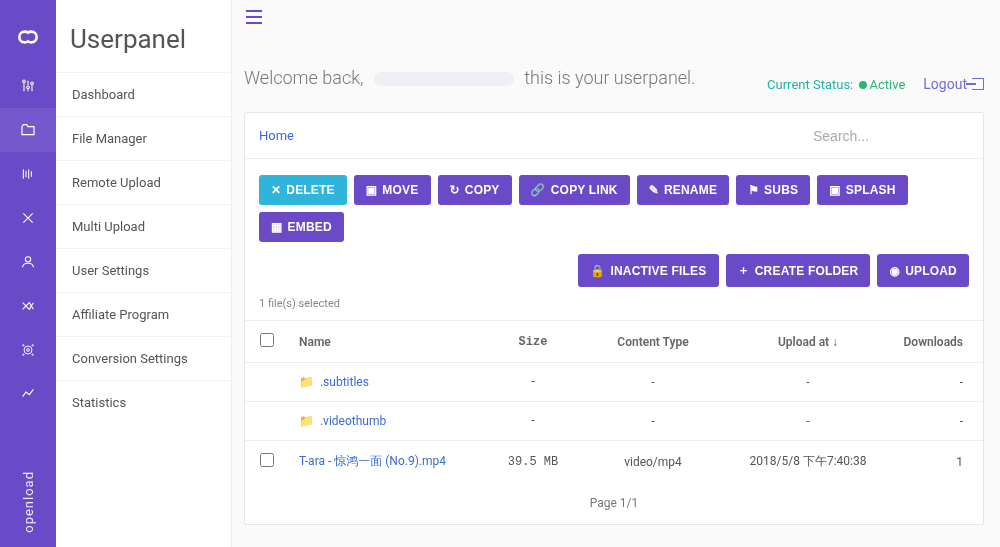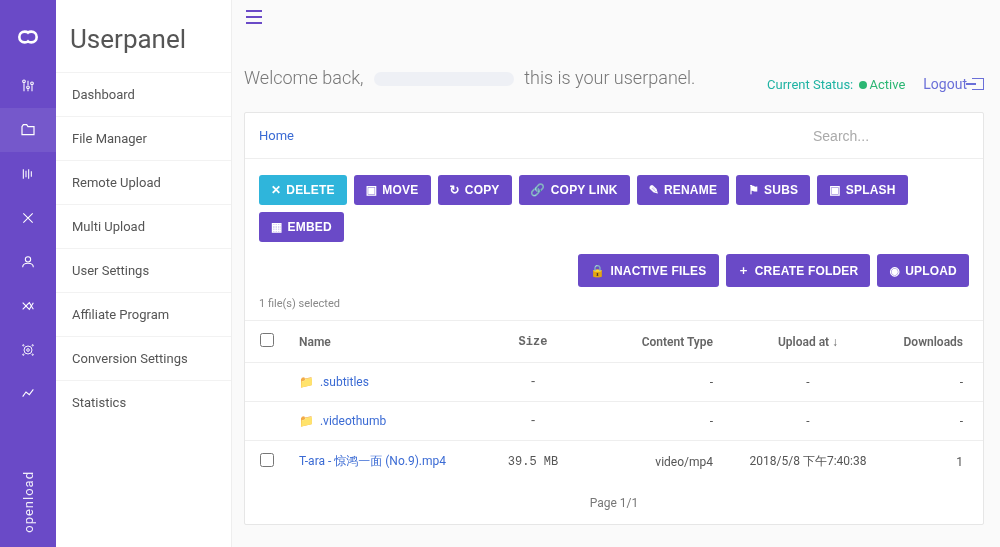--- a/index.html
+++ b/index.html
@@ -46,21 +46,21 @@
 .btn.lt { background: #2fb5db; }
 .btn .ic { font-size: 12px; }
 .secondbar { display: flex; justify-content: flex-end; gap: 7px; padding: 4px 14px 10px; }
 .selcount { padding: 0 14px 10px; font-size: 11px; color: #888; }
 
 .table { width: 100%; border-collapse: collapse; }
 .table th, .table td { padding: 12px 10px; text-align: left; font-size: 12px; color: #555; border-top: 1px solid #eee; }
 .table th { color: #666; font-weight: 600; font-size: 12px; }
 .table th:first-child, .table td:first-child { width: 44px; text-align: center; }
 .table th.size, .table td.size { width: 100px; text-align: center; font-family: Liberation Mono, monospace; }
-.table th.ct, .table td.ct { width: 140px; text-align: right; }
+.table th.ct, .table td.ct { width: 140px; text-align: center; }
 .table th.up, .table td.up { width: 170px; text-align: center; }
 .table th.dl, .table td.dl { width: 90px; text-align: right; padding-right: 20px; }
 .table td.name { color: #3b6bd4; }
 .table tr.sel td { background: #dcdde0; }
 .folder-icon { color: #3b6bd4; margin-right: 6px; }
 input[type=checkbox].cb { width: 14px; height: 14px; accent-color: #6a4ac7; cursor: pointer; }
 
 .pager { text-align: center; padding: 14px; font-size: 12px; color: #777; }
 
 svg.ic16 { width: 16px; height: 16px; }

